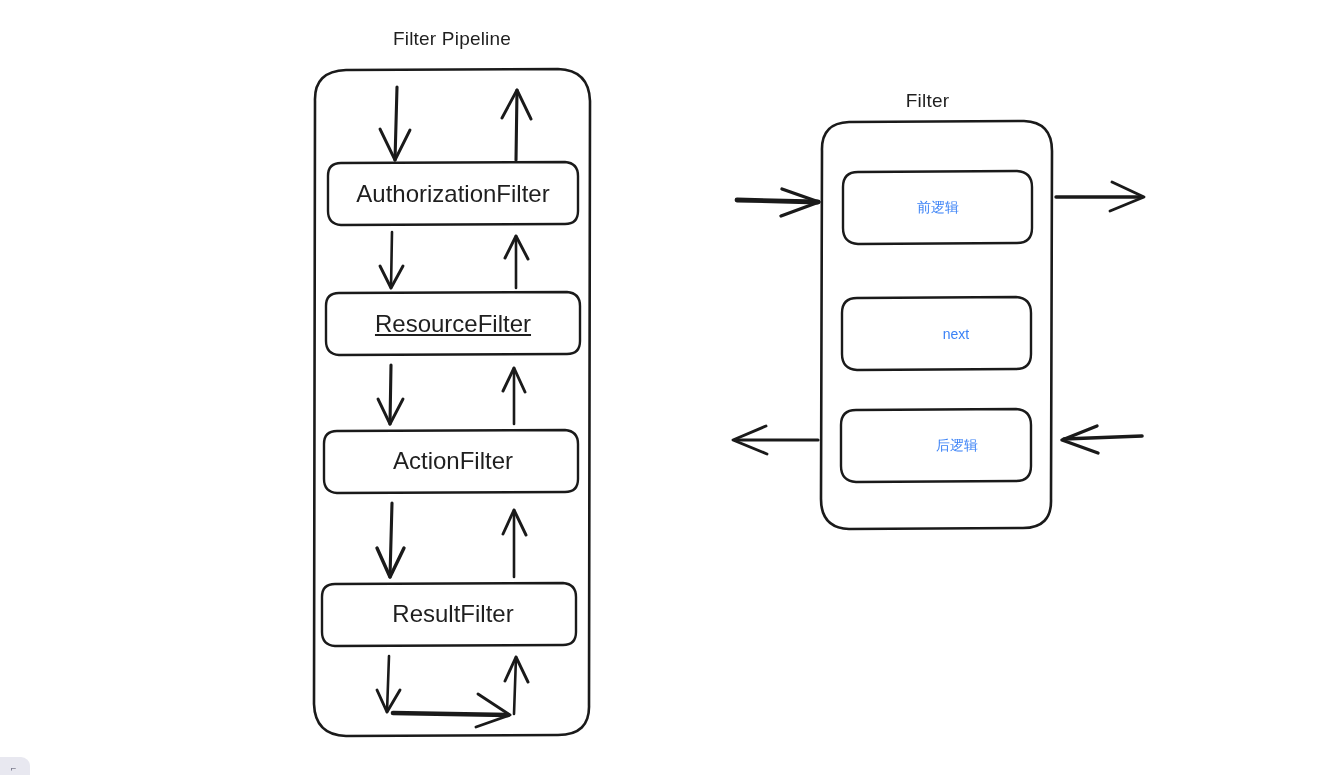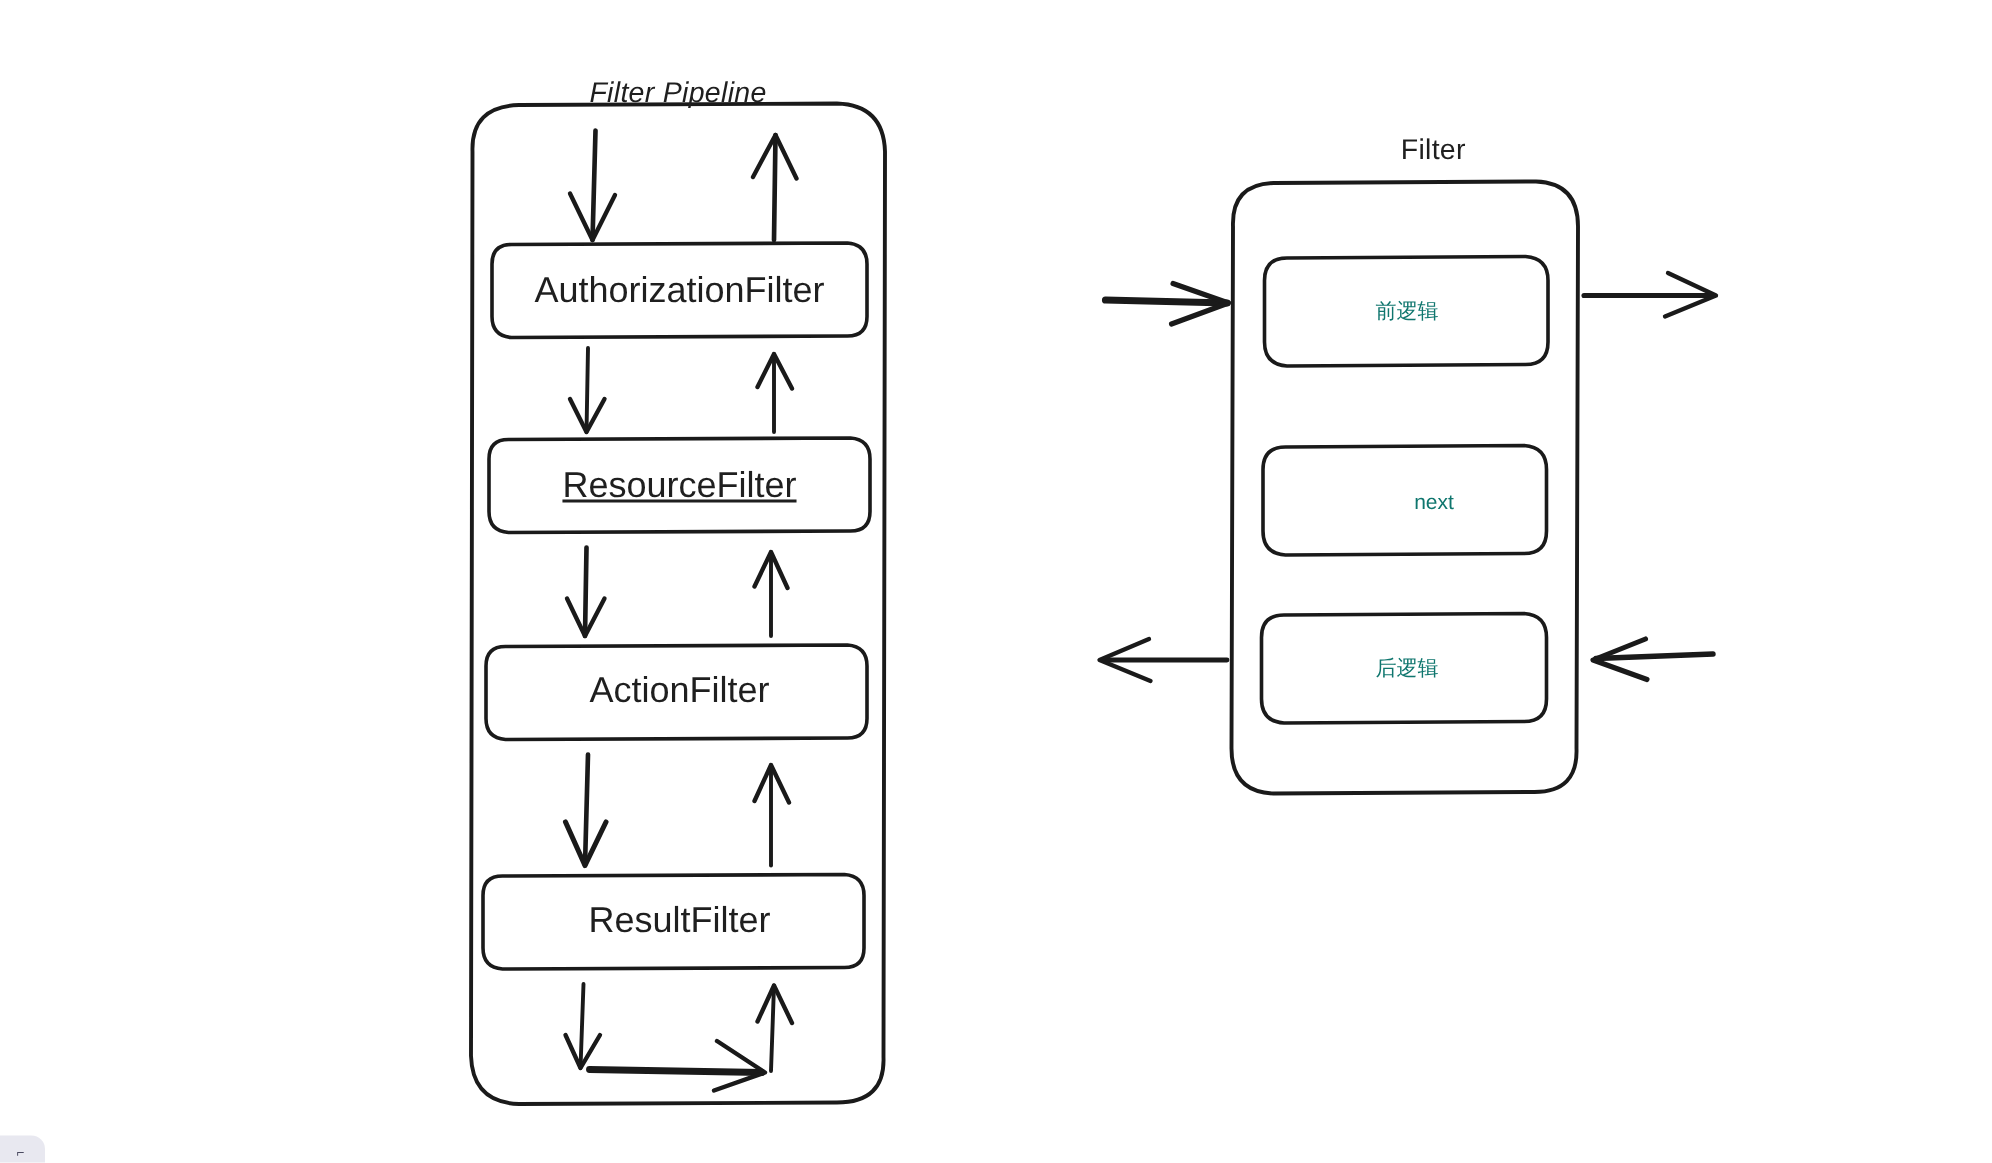--- a/index.html
+++ b/index.html
@@ -24,58 +24,57 @@
   .diagram-title {
     position: absolute;
     font-size: 19px;
     color: #1f1f1f;
     white-space: nowrap;
     text-align: center;
     letter-spacing: 0.2px;
   }
   #pipeline-title {
     left: 314px;
-    top: 52px;
+    top: 28px;
     width: 276px;
-    font-style: italic;
   }
   #filter-title {
-    left: 840px;
+    left: 812px;
     top: 90px;
     width: 231px;
   }
   .node-label {
     position: absolute;
     display: flex;
     align-items: center;
     justify-content: center;
     white-space: nowrap;
     pointer-events: none;
   }
   .pipeline-node-label {
     font-size: 24px;
     color: #1f1f1f;
     left: 328px;
     width: 250px;
     height: 62px;
   }
   .filter-node-label {
     font-size: 14px;
-    color: #0f766e;
+    color: #3b82f6;
     left: 843px;
     width: 190px;
     height: 72px;
   }
   #label-authorization { top: 163px; }
   #label-resource      { top: 293px; text-decoration: underline; }
   #label-action        { top: 430px; }
   #label-result        { top: 583px; text-align: right; }
   #label-pre-logic     { top: 172px; }
   #label-next          { top: 298px; padding-left: 18px; }
-  #label-post-logic    { top: 410px; }
+  #label-post-logic    { top: 410px; padding-left: 19px; }
 
   #corner-widget {
     position: absolute;
     left: 0px;
     top: 757px;
     width: 30px;
     height: 26px;
     background: #e8e8f0;
     border-top-right-radius: 9px;
     border-bottom-right-radius: 0px;

